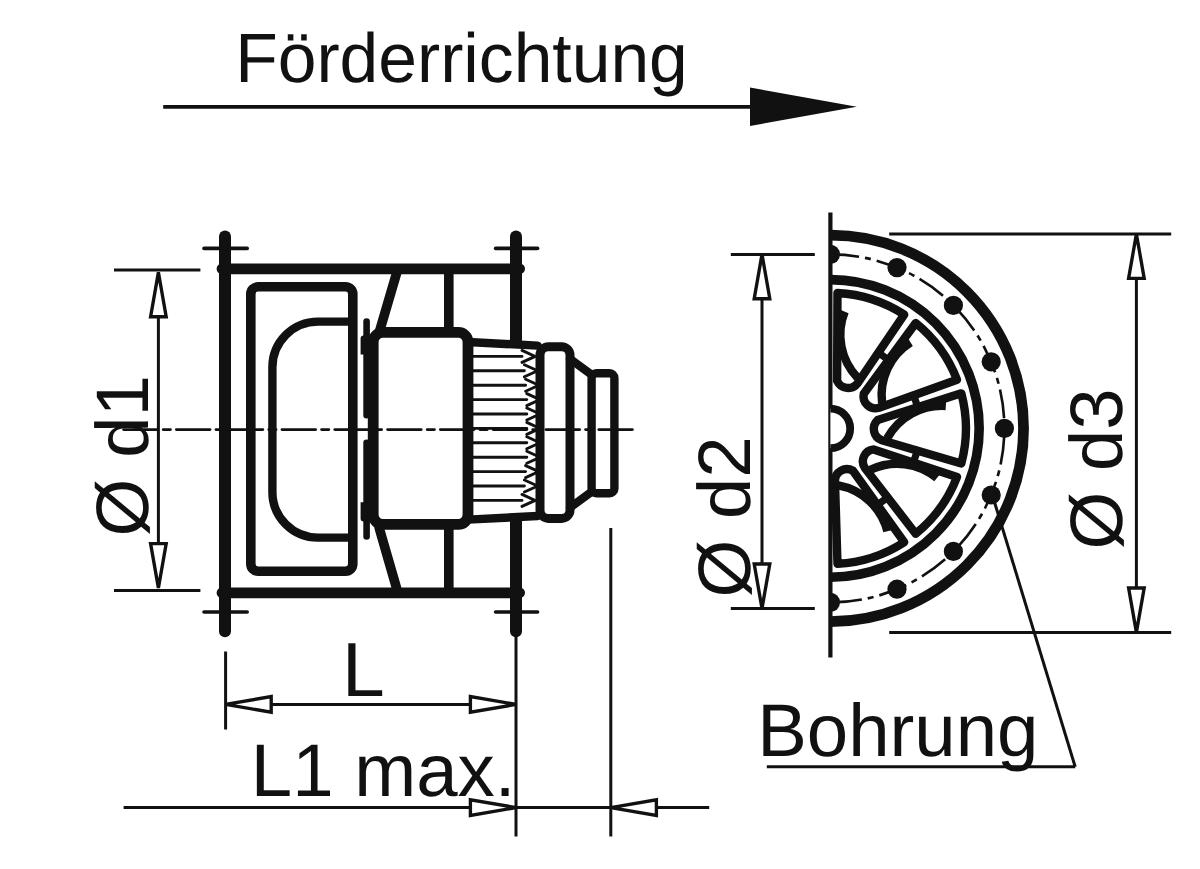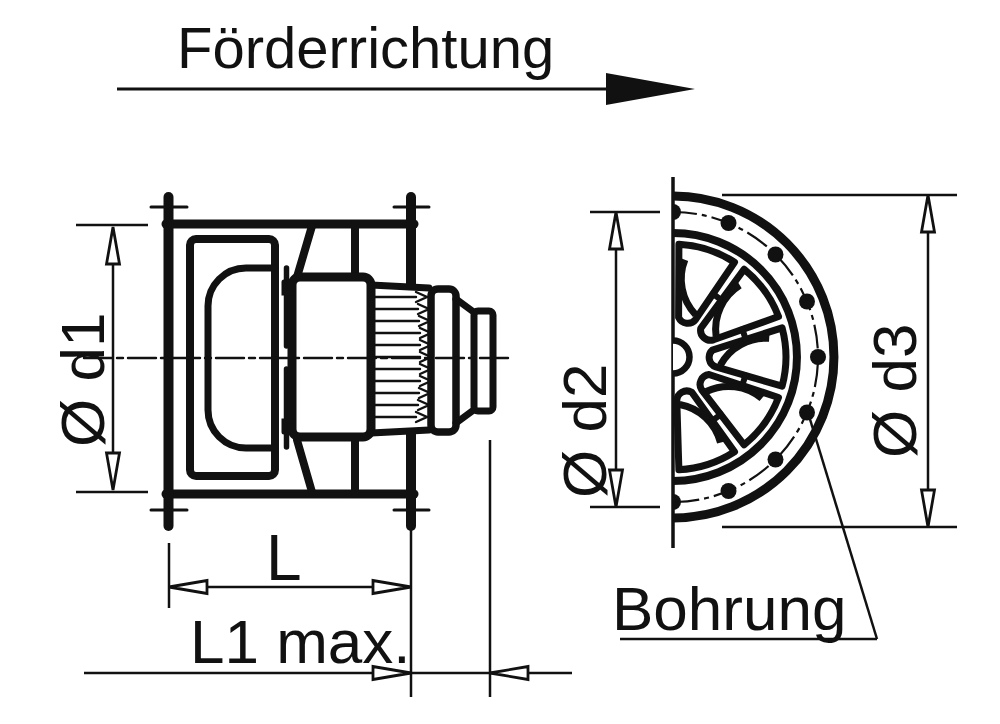--- a/index.html
+++ b/index.html
@@ -2,21 +2,21 @@
 <html><head>
 <meta charset="utf-8">
 <style>
   html,body{margin:0;padding:0;}
   body{
     width:1000px;height:724px;
     background:#ffffff;
     font-family:"Liberation Sans", sans-serif;
     overflow:hidden;
   }
-  #stage{position:relative;width:799px;height:724px;background:#fff;}
+  #stage{position:relative;width:799px;height:724px;background:#fff;margin-left:19px;}
   svg{display:block}
   svg text{
     font-family:"Liberation Sans", sans-serif;
     fill:#111;
   }
   .lbl-big{font-size:62px;}
   .lbl-top{font-size:58px;}
   .lbl-L{font-size:64px;}
 </style>
 </head>

